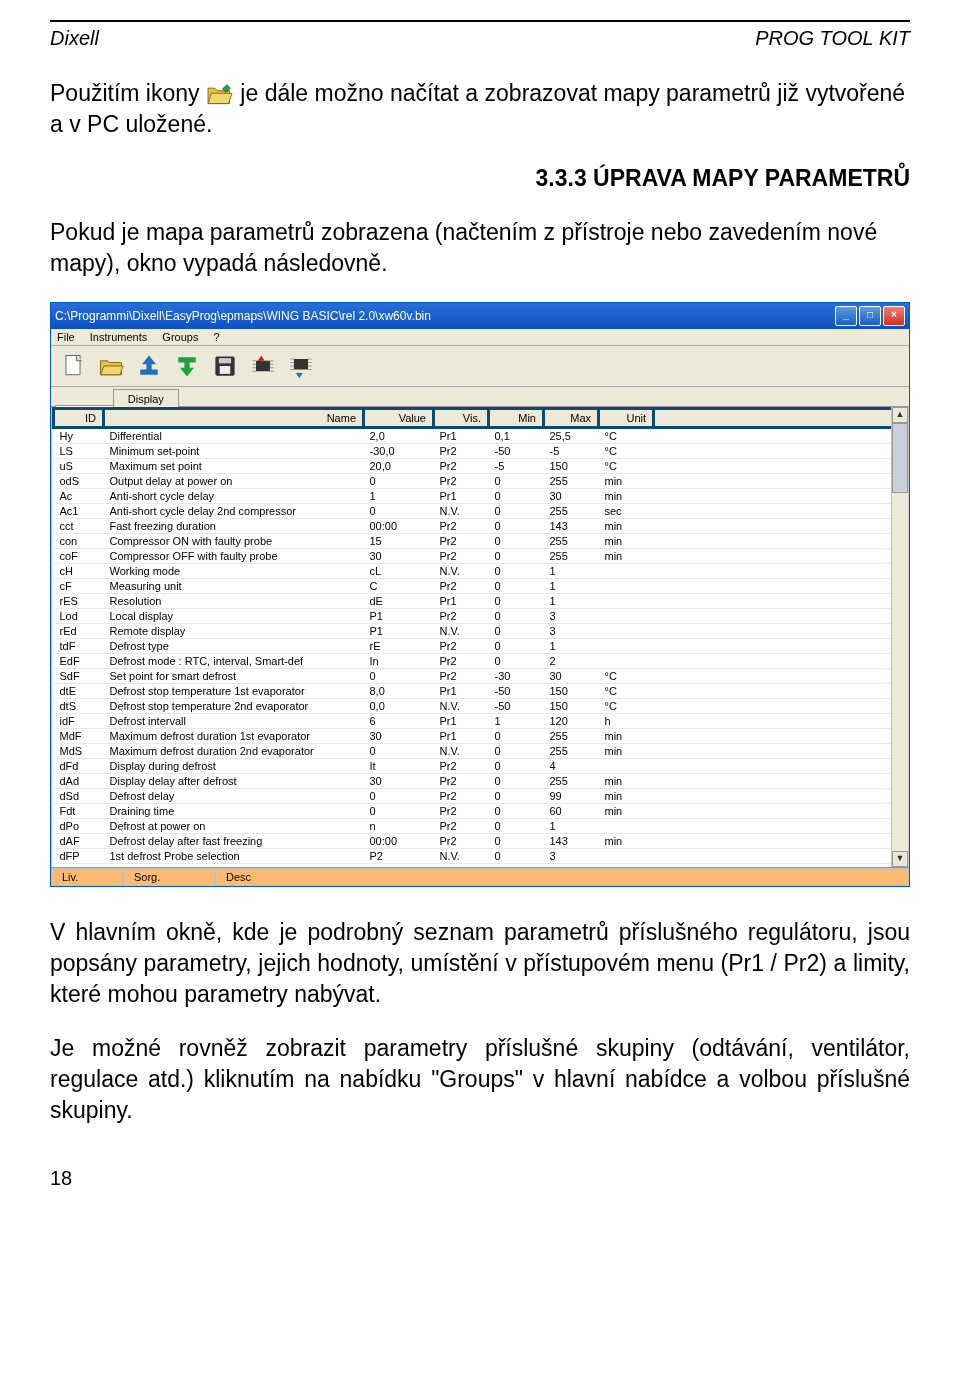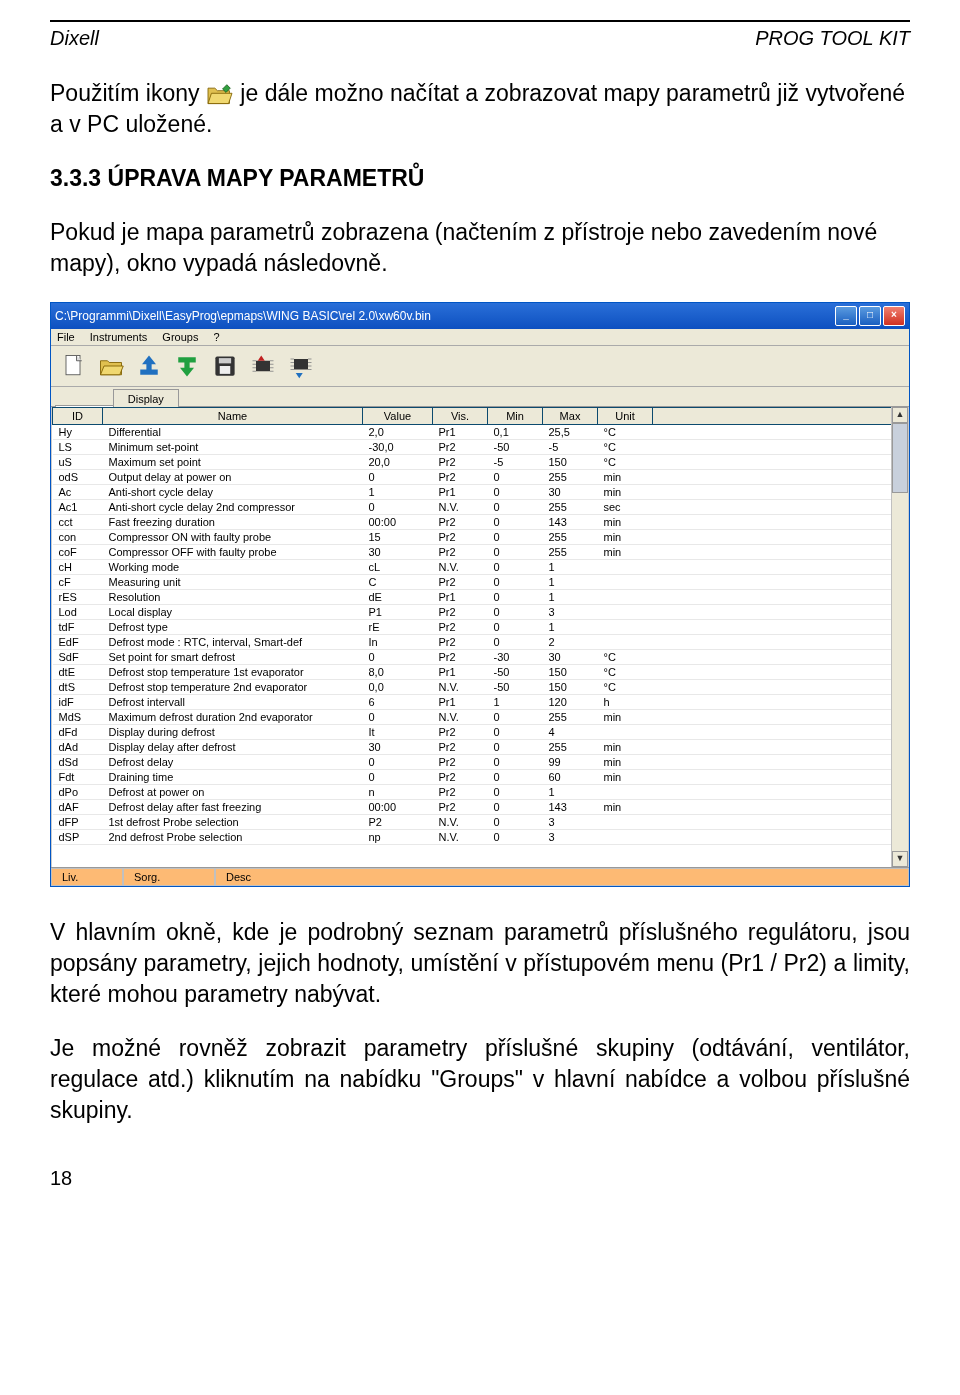--- a/index.html
+++ b/index.html
@@ -1,20 +1,20 @@
 <!DOCTYPE html>
 <html><head>
 <meta charset="utf-8">
 <style>
 body { font-family: Arial, sans-serif; margin: 0; padding: 0; background: #fff; color: #000; }
 .page { width: 960px; margin: 0 auto; padding: 20px 50px 40px 50px; box-sizing: border-box; }
 .header-line { border-top: 2px solid #000; margin-bottom: 5px; }
 .header-row { display: flex; justify-content: space-between; font-style: italic; font-size: 20px; margin-bottom: 28px; }
 .doc-body { font-size: 23px; line-height: 1.35; margin-bottom: 12px; }
-.doc-body h3 { font-size: 23px; font-weight: bold; margin: 18px 0 6px 0; }
+.doc-body h3 { font-size: 23px; font-weight: bold; margin: 18px 0 6px 0; text-align: right; }
 .folder-icon { display: inline-block; width: 28px; height: 24px; vertical-align: middle; }
 .folder-icon svg { width: 100%; height: 100%; }
 
 
 .app-window { border: 1px solid #0055c4; font-family: Tahoma, Arial, sans-serif; font-size: 11px; margin-top: 12px; margin-bottom: 20px; }
 .titlebar { background: linear-gradient(to bottom, #2a6fd8, #0d50c0); color: #fff; display: flex; align-items: center; padding: 3px 4px; font-size: 12px; }
 .titlebar .title-text { flex: 1; white-space: nowrap; overflow: hidden; }
 .window-controls { display: flex; gap: 2px; }
 .window-controls .ctrl { width: 20px; height: 18px; background: linear-gradient(to bottom,#5a9be0,#1a5fc0); border: 1px solid #fff; border-radius: 2px; text-align: center; line-height: 15px; color: #fff; font-size: 10px; font-weight: bold; }
 .window-controls .ctrl.close { background: linear-gradient(to bottom,#f08070,#d03020); }
@@ -26,21 +26,21 @@
 .tb-icon { width: 32px; height: 32px; display: flex; align-items: center; justify-content: center; cursor: pointer; }
 .tb-icon svg { width: 28px; height: 28px; }
 
 .tab-row { background: #ece9d8; display: flex; padding-left: 4px; border-bottom: 1px solid #999; }
 .tab { padding: 3px 14px; border: 1px solid #999; border-bottom: none; background: #fff; margin-right: -1px; font-size: 11px; position: relative; top: 18px; }
 .tab.inactive { background: #ece9d8; top: 2px; }
 
 .grid-wrap { position: relative; background: #fff; border-left: 1px solid #ccc; border-right: 1px solid #ccc; }
 .grid-scroll { height: 460px; overflow: hidden; position: relative; }
 table.grid { border-collapse: collapse; width: 100%; font-size: 11px; }
-table.grid th { background: #ece9d8; border: 1px solid #0c4a6e; text-align: center; padding: 2px 6px; font-weight: normal; }
+table.grid th { background: #ece9d8; border: 3px solid #0c4a6e; text-align: right; padding: 2px 6px; font-weight: normal; }
 table.grid td { border-bottom: 1px solid #e8e8e8; padding: 1px 6px; white-space: nowrap; }
 
 .v-scrollbar { position: absolute; right: 0; top: 0; bottom: 0; width: 16px; background: #ece9d8; border-left: 1px solid #c0c0c0; }
 .scroll-btn { width: 16px; height: 16px; background: #ece9d8; border: 1px solid #999; box-sizing: border-box; font-size: 9px; text-align: center; line-height: 12px; color: #333; }
 .scroll-btn.bottom { position: absolute; bottom: 0; }
 .scroll-thumb { position: absolute; top: 16px; width: 16px; height: 70px; background: #c8d0dc; border: 1px solid #999; box-sizing: border-box; }
 
 .footer-row { display: flex; background: #ece9d8; border-top: 1px solid #999; }
 .footer-row .fcell { border: 1px solid #c0c0c0; padding: 2px 10px; font-size: 11px; background: #fdba74; }
 .footer-row .fcell.big { flex: 1; }
@@ -308,20 +308,30 @@
                 <td>Lod</td>
                 <td>Local display</td>
                 <td>P1</td>
                 <td>Pr2</td>
                 <td>0</td>
                 <td>3</td>
                 <td></td>
                 <td></td>
               </tr>
               <tr>
+                <td>rEd</td>
+                <td>Remote display</td>
+                <td>P1</td>
+                <td>N.V.</td>
+                <td>0</td>
+                <td>3</td>
+                <td></td>
+                <td></td>
+              </tr>
+              <tr>
                 <td>tdF</td>
                 <td>Defrost type</td>
                 <td>rE</td>
                 <td>Pr2</td>
                 <td>0</td>
                 <td>1</td>
                 <td></td>
                 <td></td>
               </tr>
               <tr>
@@ -368,20 +378,30 @@
                 <td>idF</td>
                 <td>Defrost intervall</td>
                 <td>6</td>
                 <td>Pr1</td>
                 <td>1</td>
                 <td>120</td>
                 <td>h</td>
                 <td></td>
               </tr>
               <tr>
+                <td>MdF</td>
+                <td>Maximum defrost duration 1st evaporator</td>
+                <td>30</td>
+                <td>Pr1</td>
+                <td>0</td>
+                <td>255</td>
+                <td>min</td>
+                <td></td>
+              </tr>
+              <tr>
                 <td>MdS</td>
                 <td>Maximum defrost duration 2nd  evaporator</td>
                 <td>0</td>
                 <td>N.V.</td>
                 <td>0</td>
                 <td>255</td>
                 <td>min</td>
                 <td></td>
               </tr>
               <tr>

